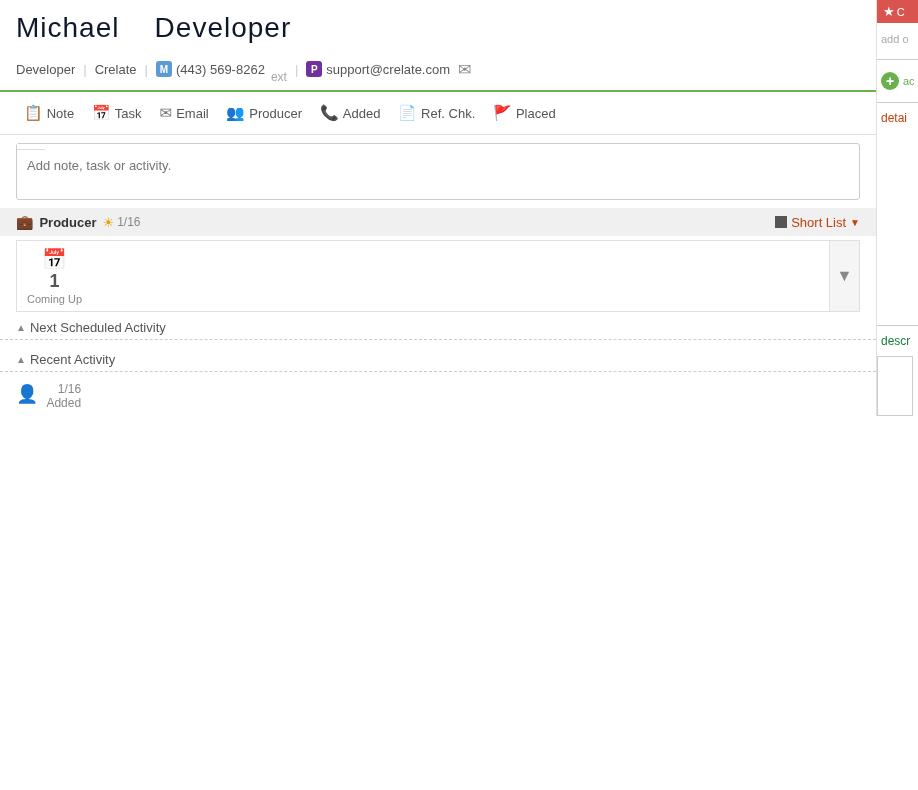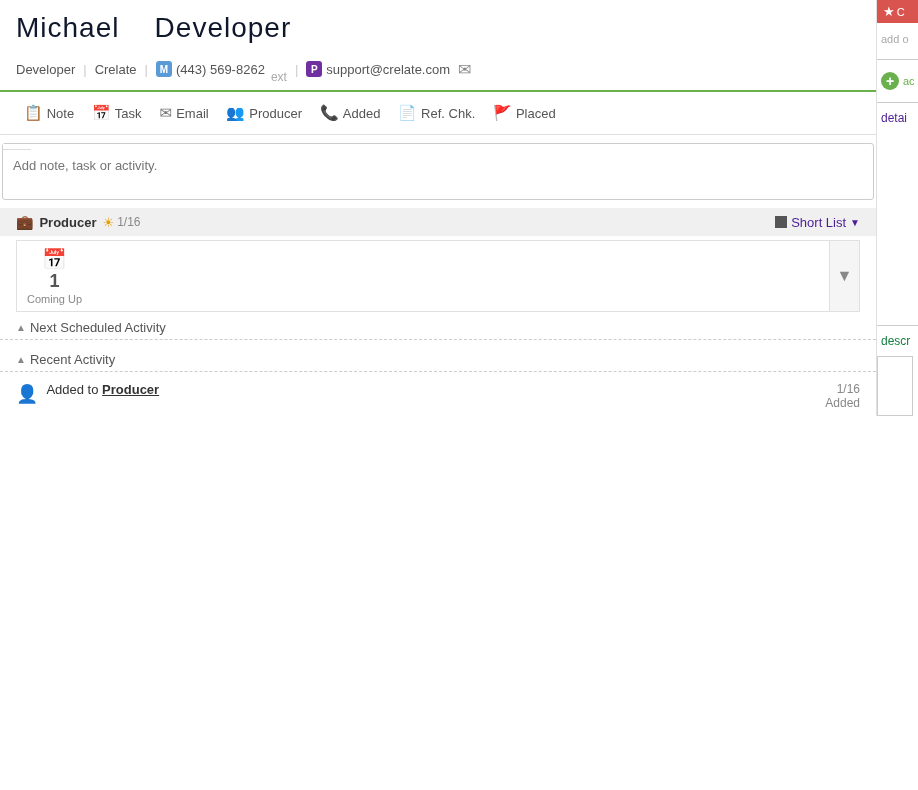--- a/index.html
+++ b/index.html
@@ -41,21 +41,21 @@
     .icon-note { color: #e8a000; font-size: 15px; }
     .icon-task { color: #c0392b; font-size: 15px; }
     .icon-email { color: #777; font-size: 15px; }
     .icon-interview { color: #2980b9; font-size: 15px; }
     .icon-screen { color: #27ae60; font-size: 15px; }
     .icon-refchk { color: #8e44ad; font-size: 15px; }
     .icon-placed { color: #e67e22; font-size: 15px; }
 
     
     .note-area {
-      margin: 8px 2px;
+      margin: 8px 16px;
       border: 1px solid #ccc; border-radius: 3px;
     }
     .note-area textarea {
       width: 100%; border: none; outline: none; resize: none;
       padding: 8px 10px; font-size: 13px; color: #aaa;
       background: transparent; font-family: Arial, sans-serif;
     }
 
     
     .pipeline-bar {
@@ -65,21 +65,21 @@
       margin: 4px 0 0 0;
     }
     .pipeline-left { display: flex; align-items: center; gap: 6px; font-size: 13px; color: #555; }
     .pipeline-icon { color: #888; font-size: 14px; }
     .pipeline-name { font-weight: bold; color: #333; }
     .pipeline-date { display: flex; align-items: center; gap: 3px; font-size: 12px; color: #888; }
     .sun-icon { color: #e8a000; font-size: 13px; }
     .shortlist-btn {
       display: flex; align-items: center; gap: 4px;
       background: none; border: none; cursor: pointer;
-      font-size: 13px; color: #4c1d95;
+      font-size: 13px; color: #c2410c;
     }
     .shortlist-square { width: 12px; height: 12px; background: #555; display: inline-block; }
 
     
     .coming-up-row {
       display: flex; align-items: stretch;
       margin: 4px 16px 0 16px;
       border: 1px solid #e0e0e0;
     }
     .coming-up-left {
@@ -133,21 +133,21 @@
       cursor: pointer; width: 100%;
       display: flex; align-items: center; gap: 2px;
       border: none;
     }
     .sidebar-add-btn {
       display: flex; align-items: center; gap: 2px;
       padding: 8px 4px; font-size: 12px; color: #6ab04c;
       cursor: pointer; border: none; background: none;
     }
     .sidebar-divider { width: 100%; height: 1px; background: #ccc; margin: 4px 0; }
-    .sidebar-label { font-size: 12px; color: #4c1d95; padding: 4px; }
+    .sidebar-label { font-size: 12px; color: #c2410c; padding: 4px; }
     .sidebar-descr { font-size: 12px; color: #15803d; padding: 4px; }
     .sidebar-add-circle {
       width: 18px; height: 18px; border-radius: 50%; background: #6ab04c;
       color: #fff; display: inline-flex; align-items: center; justify-content: center;
       font-size: 14px; font-weight: bold; margin-right: 2px;
     }
     .sidebar-textarea {
       width: 36px; height: 60px; border: 1px solid #ccc; resize: none;
       font-size: 11px; padding: 2px; margin-top: 4px;
     }
@@ -257,25 +257,20 @@
       <span>Next Scheduled Activity</span>
     </div>
 
     <div class="section-header">
       <span class="section-arrow">▲</span>
       <span>Recent Activity</span>
     </div>
 
     <div class="activity-item">
       <span class="activity-icon">👤</span>
-      <div class="activity-content">
-        <span class="activity-text">
-          <span>Added to </span><a>Producer</a>
-        </span>
-      </div>
       <div class="activity-meta">
         <span>1/16</span>
         <span>Added</span>
       </div>
     </div>
   </div>
 
   <div class="right-sidebar">
     <button class="sidebar-star-btn">
       <span>★</span>

